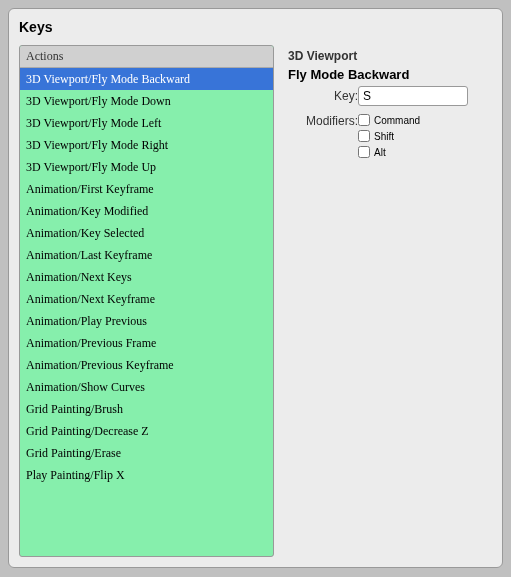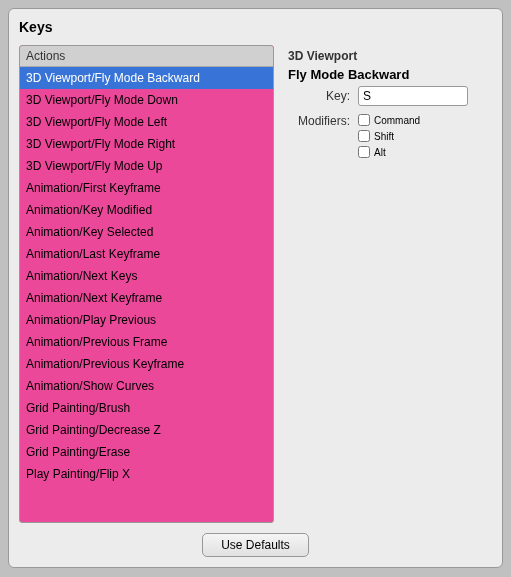--- a/index.html
+++ b/index.html
@@ -34,21 +34,22 @@
       gap: 10px;
       overflow: hidden;
     }
     .list-panel {
       width: 255px;
       display: flex;
       flex-direction: column;
       border: 1px solid #999;
       border-radius: 3px;
       overflow: hidden;
-      background: #ec4899;
+      background: #86efac;
+      font-family: Liberation Serif, serif;
     }
     .list-header {
       background: #d0d0d0;
       padding: 3px 6px;
       font-weight: normal;
       border-bottom: 1px solid #aaa;
       color: #333;
     }
     .list-body {
       flex: 1;
@@ -101,21 +102,20 @@
       color: #000;
     }
     .field-row {
       display: flex;
       align-items: center;
       margin-bottom: 8px;
     }
     .field-label {
       width: 70px;
       text-align: right;
-      padding-right: 8px;
       color: #333;
       font-size: 12px;
     }
     .key-input {
       width: 110px;
       height: 20px;
       border: 1px solid #999;
       border-radius: 3px;
       padding: 2px 4px;
       font-size: 12px;
@@ -212,16 +212,13 @@
             </div>
             <div class="checkbox-row">
               <input type="checkbox" style="">
               <span class="checkbox-label">Alt</span>
             </div>
           </div>
       </div>
     </div>
   </div>
 
-  <div class="bottom-bar">
-    <button class="use-defaults-btn">Use Defaults</button>
-  </div>
 </div>
 
 </body></html>

